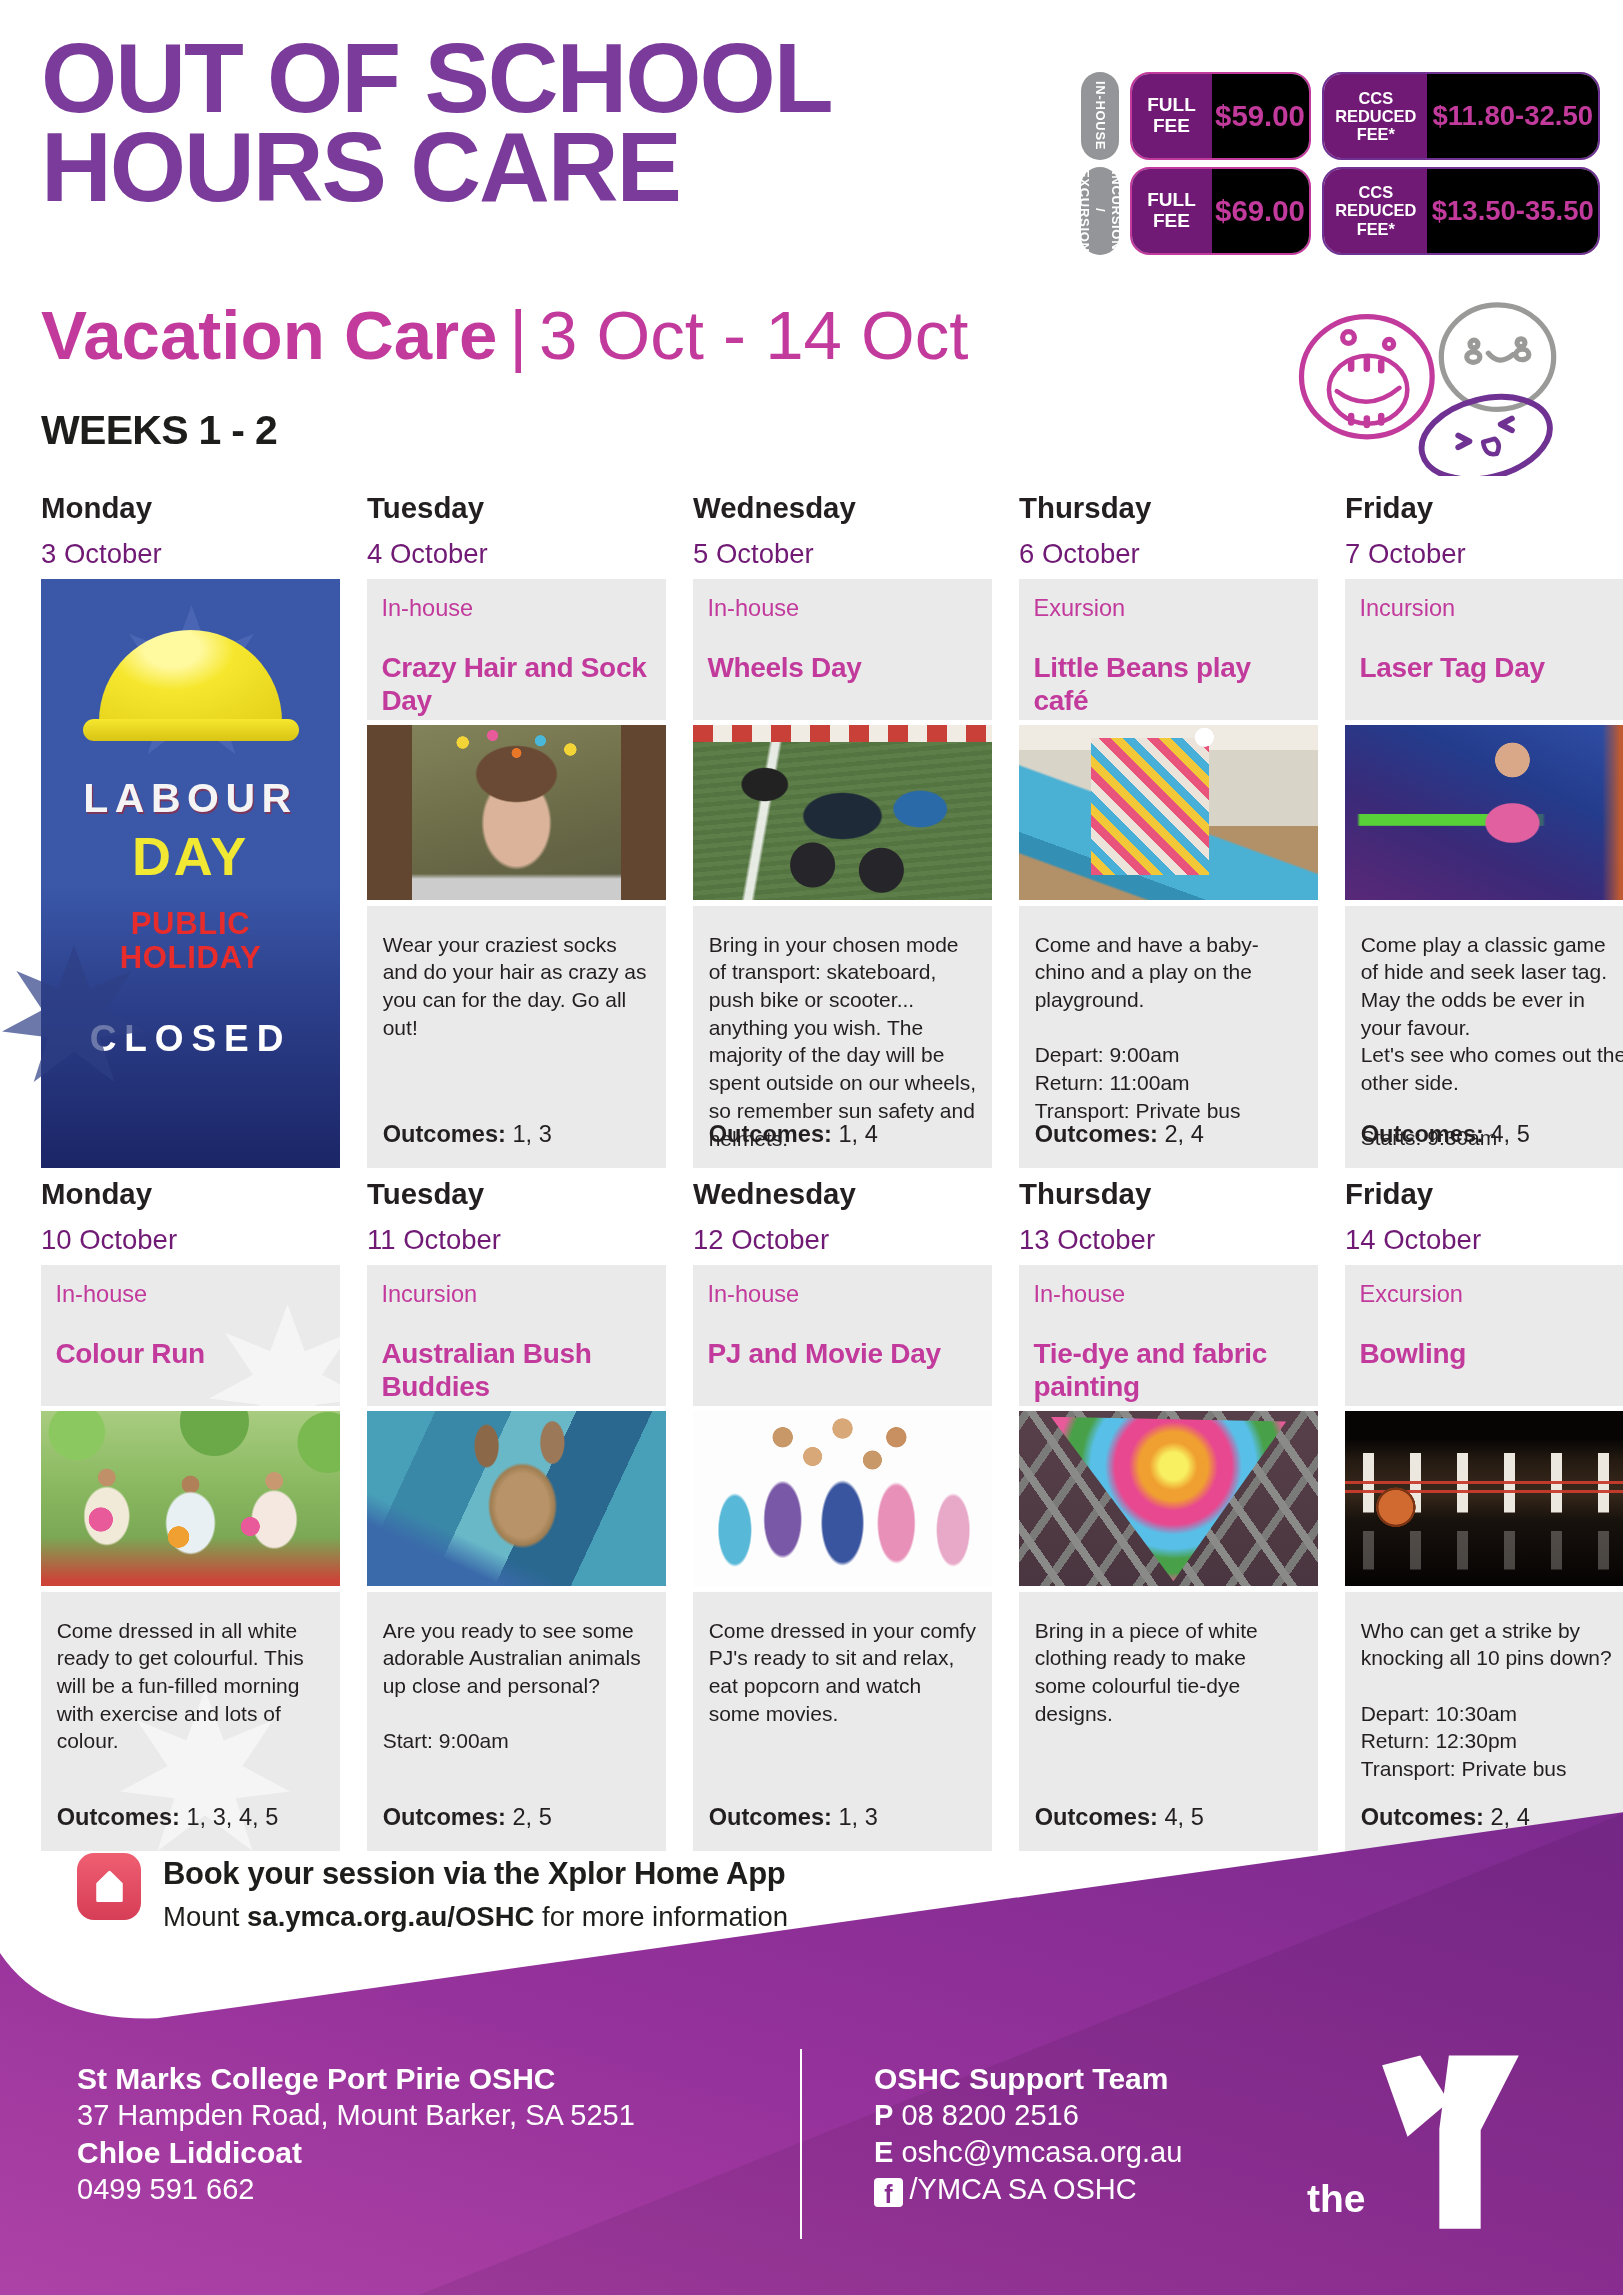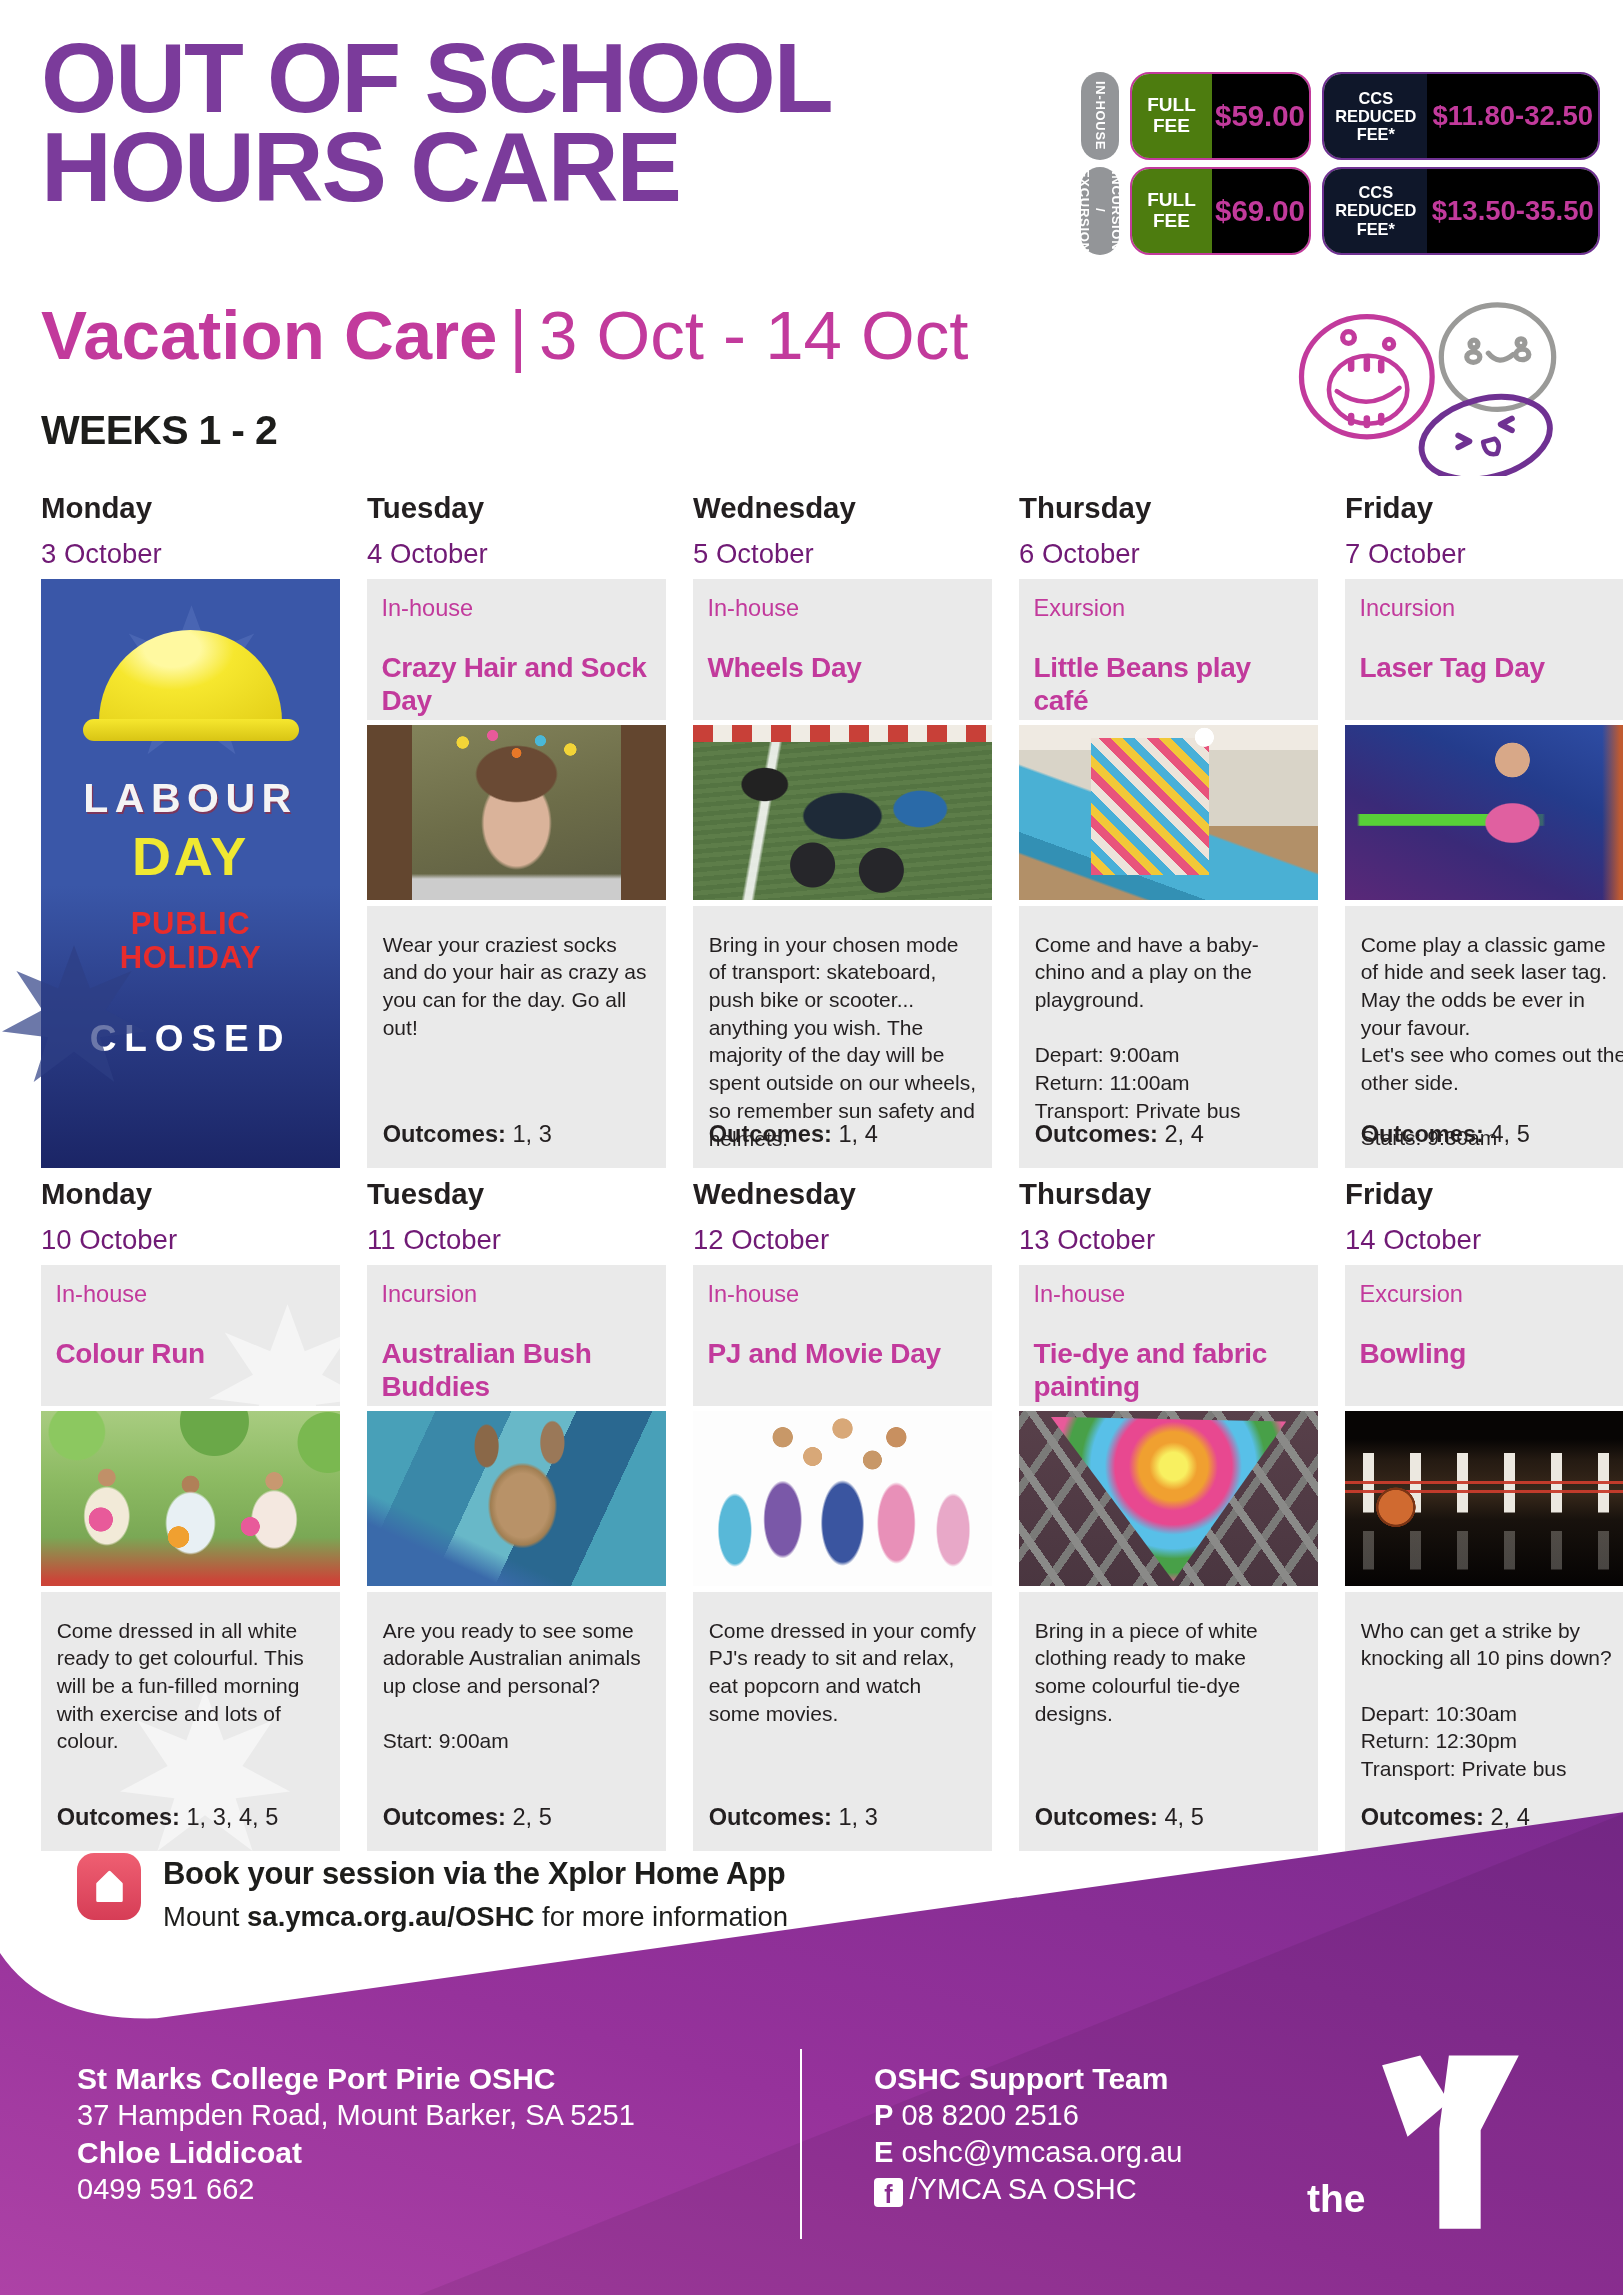--- a/index.html
+++ b/index.html
@@ -20,24 +20,24 @@
   .fee-row { display:flex; align-items:stretch; height:88px; margin-bottom:6.5px; }
   .fee-cat { width:38px; background:#939598; border-radius:19px; display:flex; align-items:center; justify-content:center; margin-right:10.5px; }
   .fee-cat span { writing-mode:vertical-lr; white-space:pre-line; text-align:center; color:#fff; font-weight:700;
      font-size:13px; letter-spacing:0.7px; line-height:1.25; }
   .capsule { display:flex; border-radius:19.6px; overflow:hidden; margin-right:11.8px; }
   .capsule .left { display:flex; align-items:center; justify-content:center; text-align:center;
      color:#fff; font-weight:600; line-height:1.1; }
   .capsule .right { display:flex; align-items:center; justify-content:center; background:#000000; color:#c23a9c;
      font-weight:600; }
   .cap-fee { border:2.6px solid #c23a9c; }
-  .cap-fee .left { width:80px; background:#4d7c0f; font-size:19px; padding:0 10.5px; }
+  .cap-fee .left { width:80px; background:#701a75; font-size:19px; padding:0 10.5px; }
   .cap-fee .right { width:97px; font-size:29.4px; }
   .cap-ccs { border:2.6px solid #6f3192; margin-right:0; }
-  .cap-ccs .left { width:103px; background:#0f172a; font-size:16.4px; padding:0 7.9px; }
+  .cap-ccs .left { width:103px; background:#701a75; font-size:16.4px; padding:0 7.9px; }
   .cap-ccs .right { width:171px; font-size:27.5px; }
 
   
   .doodles { position:absolute; left:1296px; top:280px; }
 
   
   .week { position:absolute; left:41px; display:grid; grid-template-columns:repeat(5,299px); column-gap:27px; }
   .week1 { top:491px; }
   .week2 { top:1177px; }
   .day-name { font-size:29.4px; font-weight:700; color:#231f20; }

